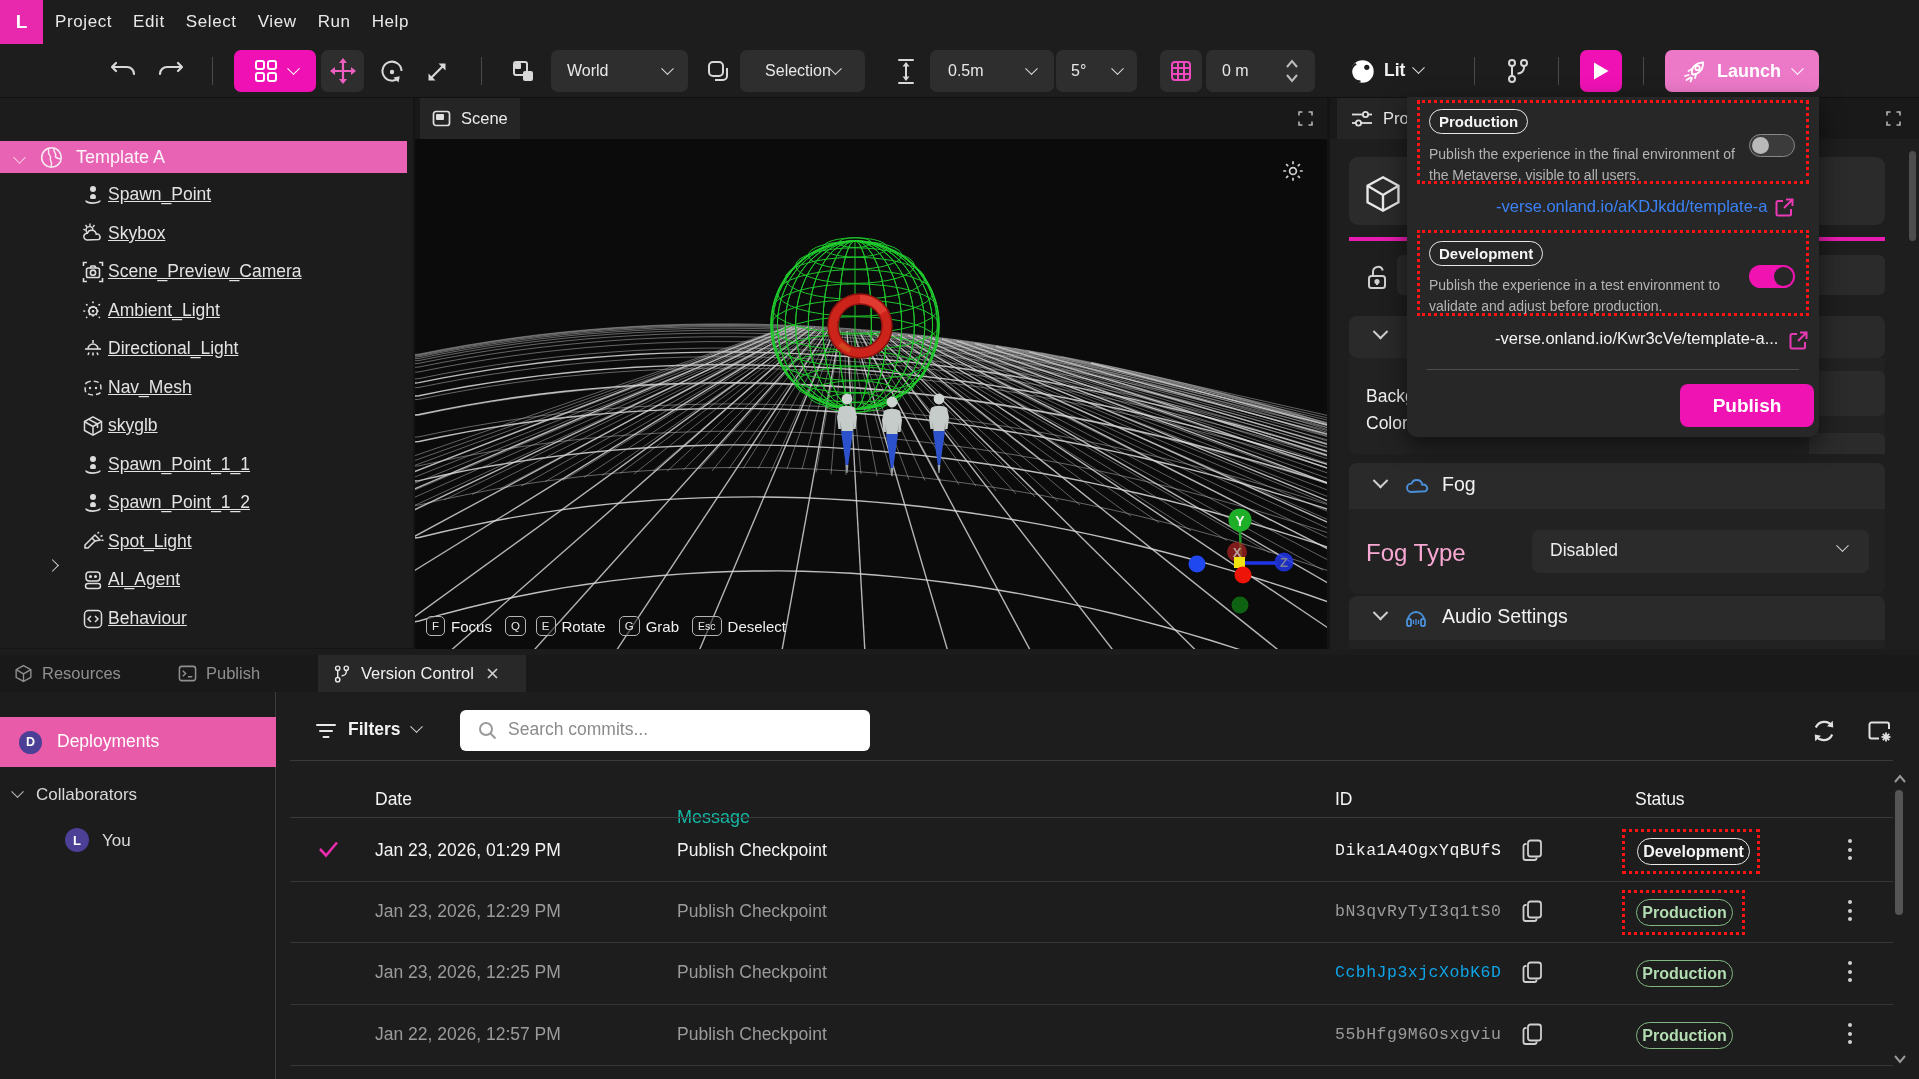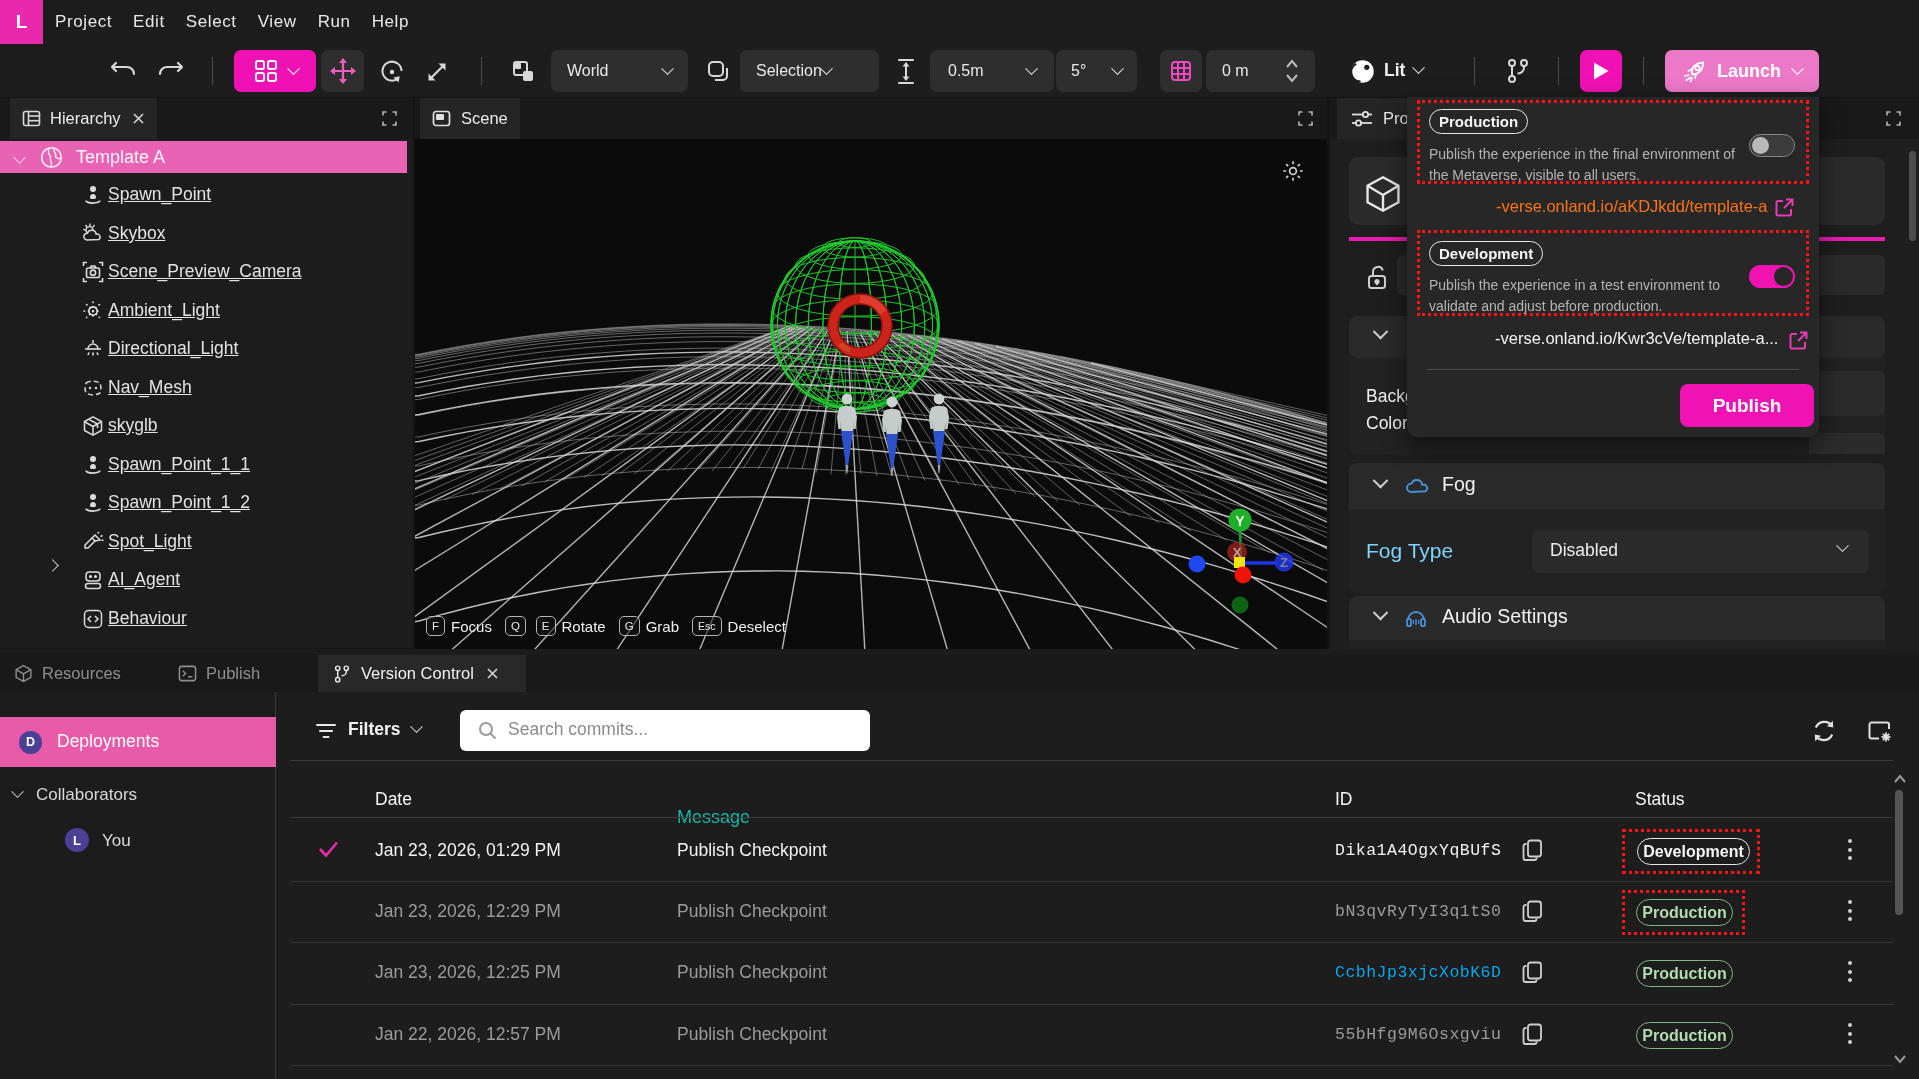--- a/index.html
+++ b/index.html
@@ -95,21 +95,21 @@
       <rect x="13" y="13" width="10" height="10" rx="2" fill="#d8d8d8"></rect>
     </svg>
 <div class="tbtn" style="left:551px;width:137px;justify-content:space-between;padding:0 16px">
       <span>World</span>
       <span class="chev"></span>
     </div>
 <svg class="abs" style="left:706px;top:15px" width="24" height="24" viewBox="0 0 24 24">
       <rect x="3" y="3" width="14" height="14" rx="4" fill="none" stroke="#d8d8d8" stroke-width="2"></rect>
       <path d="M21 9 v8 a4 4 0 0 1 -4 4 h-8" fill="none" stroke="#d8d8d8" stroke-width="2"></path>
     </svg>
-<div class="tbtn" style="left:740px;width:139px;justify-content:flex-start;padding:0 16px">
+<div class="tbtn" style="left:740px;width:125px;justify-content:center;padding:0 16px">
       <span>Selection</span>
       <span class="chev"></span>
     </div>
 <svg class="abs" style="left:895px;top:14px" width="22" height="27" viewBox="0 0 22 27">
       <g stroke="#d8d8d8" stroke-width="2" stroke-linecap="round">
         <line x1="4" y1="2" x2="18" y2="2"></line>
         <line x1="4" y1="25" x2="18" y2="25"></line>
         <line x1="11" y1="6" x2="11" y2="21"></line>
       </g>
       <path d="M11 4 L14.5 8.5 H7.5 Z M11 23 L14.5 18.5 H7.5 Z" fill="#d8d8d8"></path>
@@ -170,44 +170,20 @@
           <circle cx="15.5" cy="9" r="2.2"></circle>
           <path d="M10 10 L6.5 12 M14 15.5 L13 19 M3 17 l3.5 -1 M4.5 21 l4 -2.5 M8.5 22.5 l1.5 -3.5"></path>
         </g>
       </svg>
   <span>Launch</span>
       <span class="chev" style="margin-left:12px;border-color:#fff"></span>
 </div>
 </div>
 
 <div class="lpanel">
-<div class="tabbar">
-  <div class="tab active" style="left:10px">
-    <svg width="19" height="19" viewBox="0 0 19 19" style="margin-right:9px">
-          <g fill="none" stroke="#d8d8d8" stroke-width="1.6">
-            <rect x="1.5" y="2.5" width="16" height="14" rx="2"></rect>
-            <line x1="6.5" y1="2.5" x2="6.5" y2="16.5"></line>
-            <line x1="6.5" y1="7" x2="17.5" y2="7"></line>
-            <line x1="6.5" y1="11.7" x2="17.5" y2="11.7"></line>
-          </g>
-        </svg>
-    <span>Hierarchy</span>
-    <svg width="13" height="13" viewBox="0 0 13 13" style="margin-left:11px">
-          <g stroke="#cfcfcf" stroke-width="1.7">
-            <line x1="2" y1="2" x2="11" y2="11"></line>
-            <line x1="11" y1="2" x2="2" y2="11"></line>
-          </g>
-        </svg>
-  </div>
-  <svg class="expandico" style="right:16px;top:13px" viewBox="0 0 15 15">
-        <g fill="none" stroke="#cfcfcf" stroke-width="1.6">
-          <path d="M1 4.5 V1 h3.5 M10.5 1 H14 v3.5 M14 10.5 V14 h-3.5 M4.5 14 H1 v-3.5"></path>
-        </g>
-      </svg>
-</div>
 <div class="abs" style="left:0;top:43px;width:407px;height:32px;background:#e863b3;display:flex;align-items:center">
   <span class="chev" style="left:15px;position:absolute;border-color:#f7cfe7;transform:rotate(45deg)"></span>
   <svg width="23" height="23" viewBox="0 0 23 23" style="position:absolute;left:40px">
         <circle cx="11.5" cy="11.5" r="9.8" fill="none" stroke="#f8eaf3" stroke-width="1.6"></circle>
         <path d="M8 2.5 C10 5 7 7 9.5 9 C12 11 9 13.5 11 15.5 C12.5 17.5 10.5 19.5 11.5 21.2 M14 3 C13 6 17 7.5 15.5 10 C14.5 12 19.5 12 20.8 13.5" fill="none" stroke="#f8eaf3" stroke-width="1.5"></path>
       </svg>
   <span style="position:absolute;left:76px;color:#fdf3fa;font-size:18px">Template A</span>
 </div>
 <div class="hrow" style="top:78px">
       <svg class="hico" viewBox="0 0 22 22">
@@ -637,21 +613,21 @@
   <div class="abs" style="left:460px;top:75px;width:76px;height:21px;background:#2b2b2b;border-radius:7px 7px 0 0"></div>
 </div>
 <div class="abs" style="left:19px;top:365px;width:536px;height:46px;background:#2a2a2a;border-radius:8px 8px 0 0">
   <span class="chev" style="position:absolute;left:26px;top:15px;border-color:#cfcfcf;width:11px;height:11px;border-width:2px"></span>
   <svg width="24" height="20" viewBox="0 0 24 20" style="position:absolute;left:56px;top:13px">
         <path d="M6 16 a4.2 4.2 0 0 1 .5-8.4 a5.6 5.6 0 0 1 10.8 1.2 a3.6 3.6 0 0 1 3.2 6.4 Z" fill="none" stroke="#4a8fd9" stroke-width="1.9"></path>
       </svg>
   <span style="position:absolute;left:93px;top:10px;color:#f2f2f2;font-size:19.5px">Fog</span>
 </div>
 <div class="abs" style="left:19px;top:411px;width:536px;height:85px;background:#222;border-radius:0 0 8px 8px">
-  <span class="abs" style="left:17px;top:30px;color:#7dd3fc;font-size:21px">Fog Type</span>
+  <span class="abs" style="left:17px;top:30px;color:#f9a8d4;font-size:24px">Fog Type</span>
   <div class="abs" style="left:183px;top:21px;width:337px;height:43px;background:#2b2b2b;border-radius:7px">
     <span class="abs" style="left:18px;top:10px;color:#ececec;font-size:17.5px">Disabled</span>
     <span class="chev" style="position:absolute;right:22px;top:14px;border-color:#cfcfcf"></span>
   </div>
 </div>
 <div class="abs" style="left:19px;top:498px;width:536px;height:44px;background:#2a2a2a;border-radius:8px 8px 0 0">
   <span class="chev" style="position:absolute;left:26px;top:14px;border-color:#cfcfcf;width:11px;height:11px;border-width:2px"></span>
   <svg width="22" height="22" viewBox="0 0 22 22" style="position:absolute;left:56px;top:11px">
         <g fill="none" stroke="#4a8fd9" stroke-width="1.8">
           <path d="M3 13 a8 8 0 0 1 16 0"></path>
@@ -847,21 +823,21 @@
 
 </div>
 
 <div class="abs" style="left:1407px;top:97px;width:412px;height:340px;background:#272727;border-radius:0 0 10px 10px;box-shadow:0 8px 24px rgba(0,0,0,0.55)">
   <div class="abs" style="left:10px;top:3px;width:392px;height:84px;border:3px dotted #ff1212"></div>
   <div class="abs" style="left:22px;top:12px;height:25px;padding:0 9px;border:1.5px solid #e8e8e8;border-radius:14px;color:#f5f5f5;font-size:15px;font-weight:bold;display:flex;align-items:center">Production</div>
   <div class="abs" style="left:342px;top:37px;width:46px;height:23px;background:#3b3b3b;border:1px solid #888;border-radius:12px">
       <div class="abs" style="left:2px;top:2px;width:17px;height:17px;border-radius:50%;background:#b9b9b9"></div>
     </div>
   <div class="abs" style="left:22px;top:47px;color:#b4b4b4;font-size:14px;line-height:21px">Publish the experience in the final environment of<br>the Metaverse, visible to all users.</div>
-  <span class="abs" style="left:89px;top:100px;color:#f97316;font-size:16.5px">-verse.onland.io/aKDJkdd/template-a</span>
+  <span class="abs" style="left:89px;top:100px;color:#3b82f6;font-size:16.5px">-verse.onland.io/aKDJkdd/template-a</span>
   <svg class="abs" style="left:367px;top:100px" width="21" height="21" viewBox="0 0 21 21">
       <g fill="none" stroke="#e83ab4" stroke-width="2">
         <path d="M9 4 H4 a1.5 1.5 0 0 0 -1.5 1.5 V17 a1.5 1.5 0 0 0 1.5 1.5 H15.5 A1.5 1.5 0 0 0 17 17 V12"></path>
         <path d="M12 2.5 h6.5 V9 M18 3 L10 11"></path>
       </g>
     </svg>
   <div class="abs" style="left:10px;top:133px;width:392px;height:86px;border:3px dotted #ff1212"></div>
   <div class="abs" style="left:22px;top:144px;height:25px;padding:0 9px;border:1.5px solid #e8e8e8;border-radius:14px;color:#f5f5f5;font-size:15px;font-weight:bold;display:flex;align-items:center">Development</div>
   <div class="abs" style="left:342px;top:168px;width:46px;height:23px;background:#f013b2;border-radius:12px">
       <div class="abs" style="right:2px;top:2px;width:19px;height:19px;border-radius:50%;background:#272727"></div>

